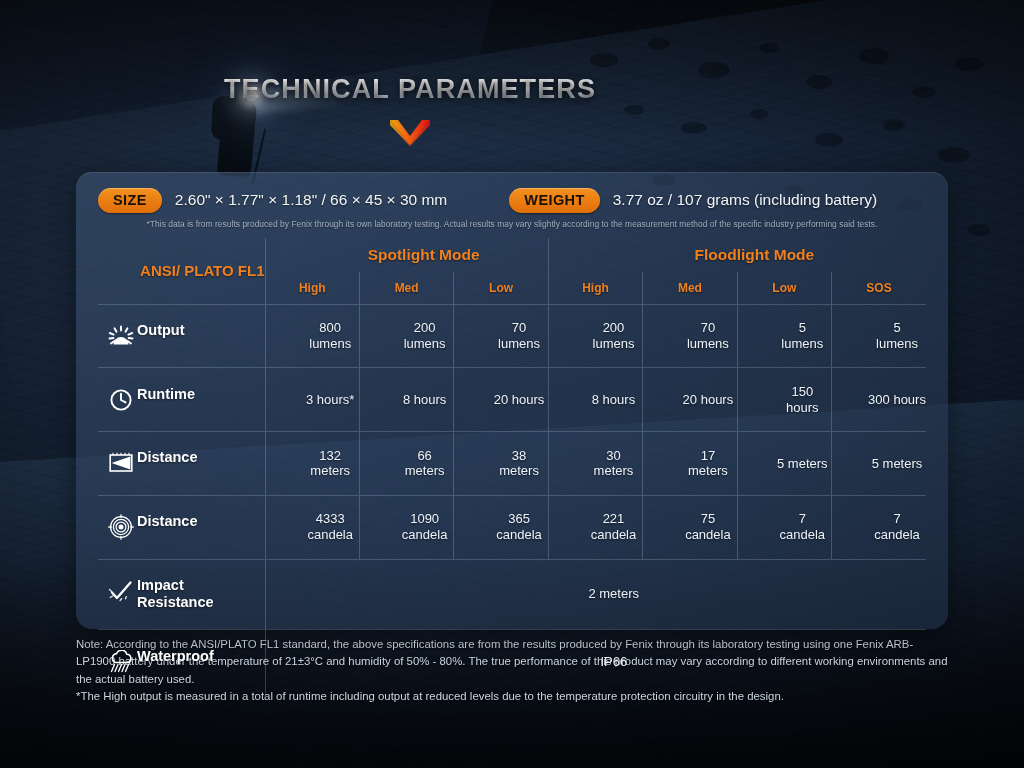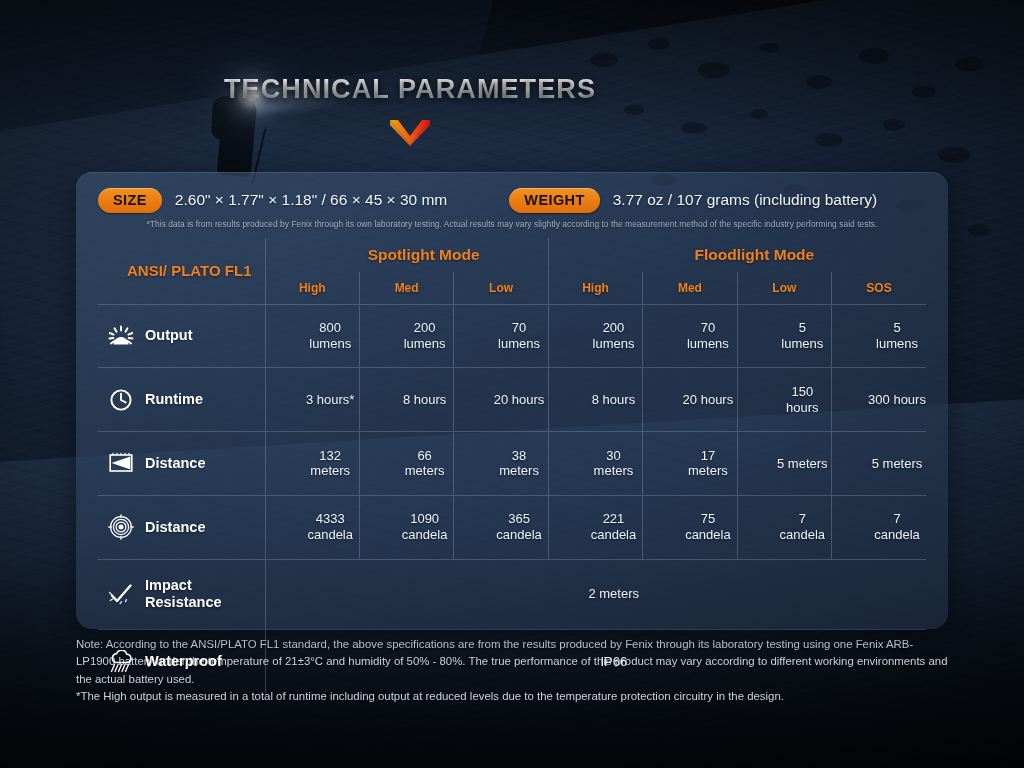--- a/index.html
+++ b/index.html
@@ -126,38 +126,38 @@
   
   table { width:100%; border-collapse:collapse; margin-top:9px; table-layout:fixed; }
   th, td { padding:0; }
   .vline { border-left:1px solid rgba(174,195,220,.28); }
   .hline { border-bottom:1px solid rgba(174,195,220,.26); }
 
   .col-label { width:167px; }
 
   .hdr-ansi {
     color:#ef8020; font-weight:bold; font-size:15px; line-height:1.35;
-    padding-left:16px; text-align:center; vertical-align:middle;
+    padding-left:16px; text-align:right; vertical-align:middle;
     text-shadow:0 1px 2px rgba(0,0,0,.5);
   }
   .hdr-mode {
     color:#ef8020; font-weight:bold; font-size:15.5px; text-align:center;
     height:34px; text-shadow:0 1px 2px rgba(0,0,0,.5);padding-left:34px;
   }
   .hdr-level {
     color:#ef8020; font-weight:bold; font-size:12px; text-align:center;
     height:32px; text-shadow:0 1px 2px rgba(0,0,0,.5);
   }
 
   .row-label {
     color:#ffffff; font-weight:bold; font-size:14.5px;
     text-align:left; vertical-align:middle; white-space:pre-line; line-height:1.2;
     text-shadow:0 1px 2px rgba(0,0,0,.5);
   }
-  .label-cell { display:flex; align-items:center; gap:9px; padding-left:8px; }
+  .label-cell { display:flex; gap:1px; padding-left:8px; }
   .icon-box { width:30px; height:28px; flex:0 0 30px; display:flex; align-items:center; justify-content:center; }
 
   .cell {
     color:#eef3f8; font-size:13px; text-align:center; line-height:1.22;
     height:50px; vertical-align:middle;
     text-shadow:0 1px 2px rgba(0,0,0,.5);
     padding-left:36px;
   }
   .cell-1line { height:43px; }
   .cell-tall { height:44px; }

